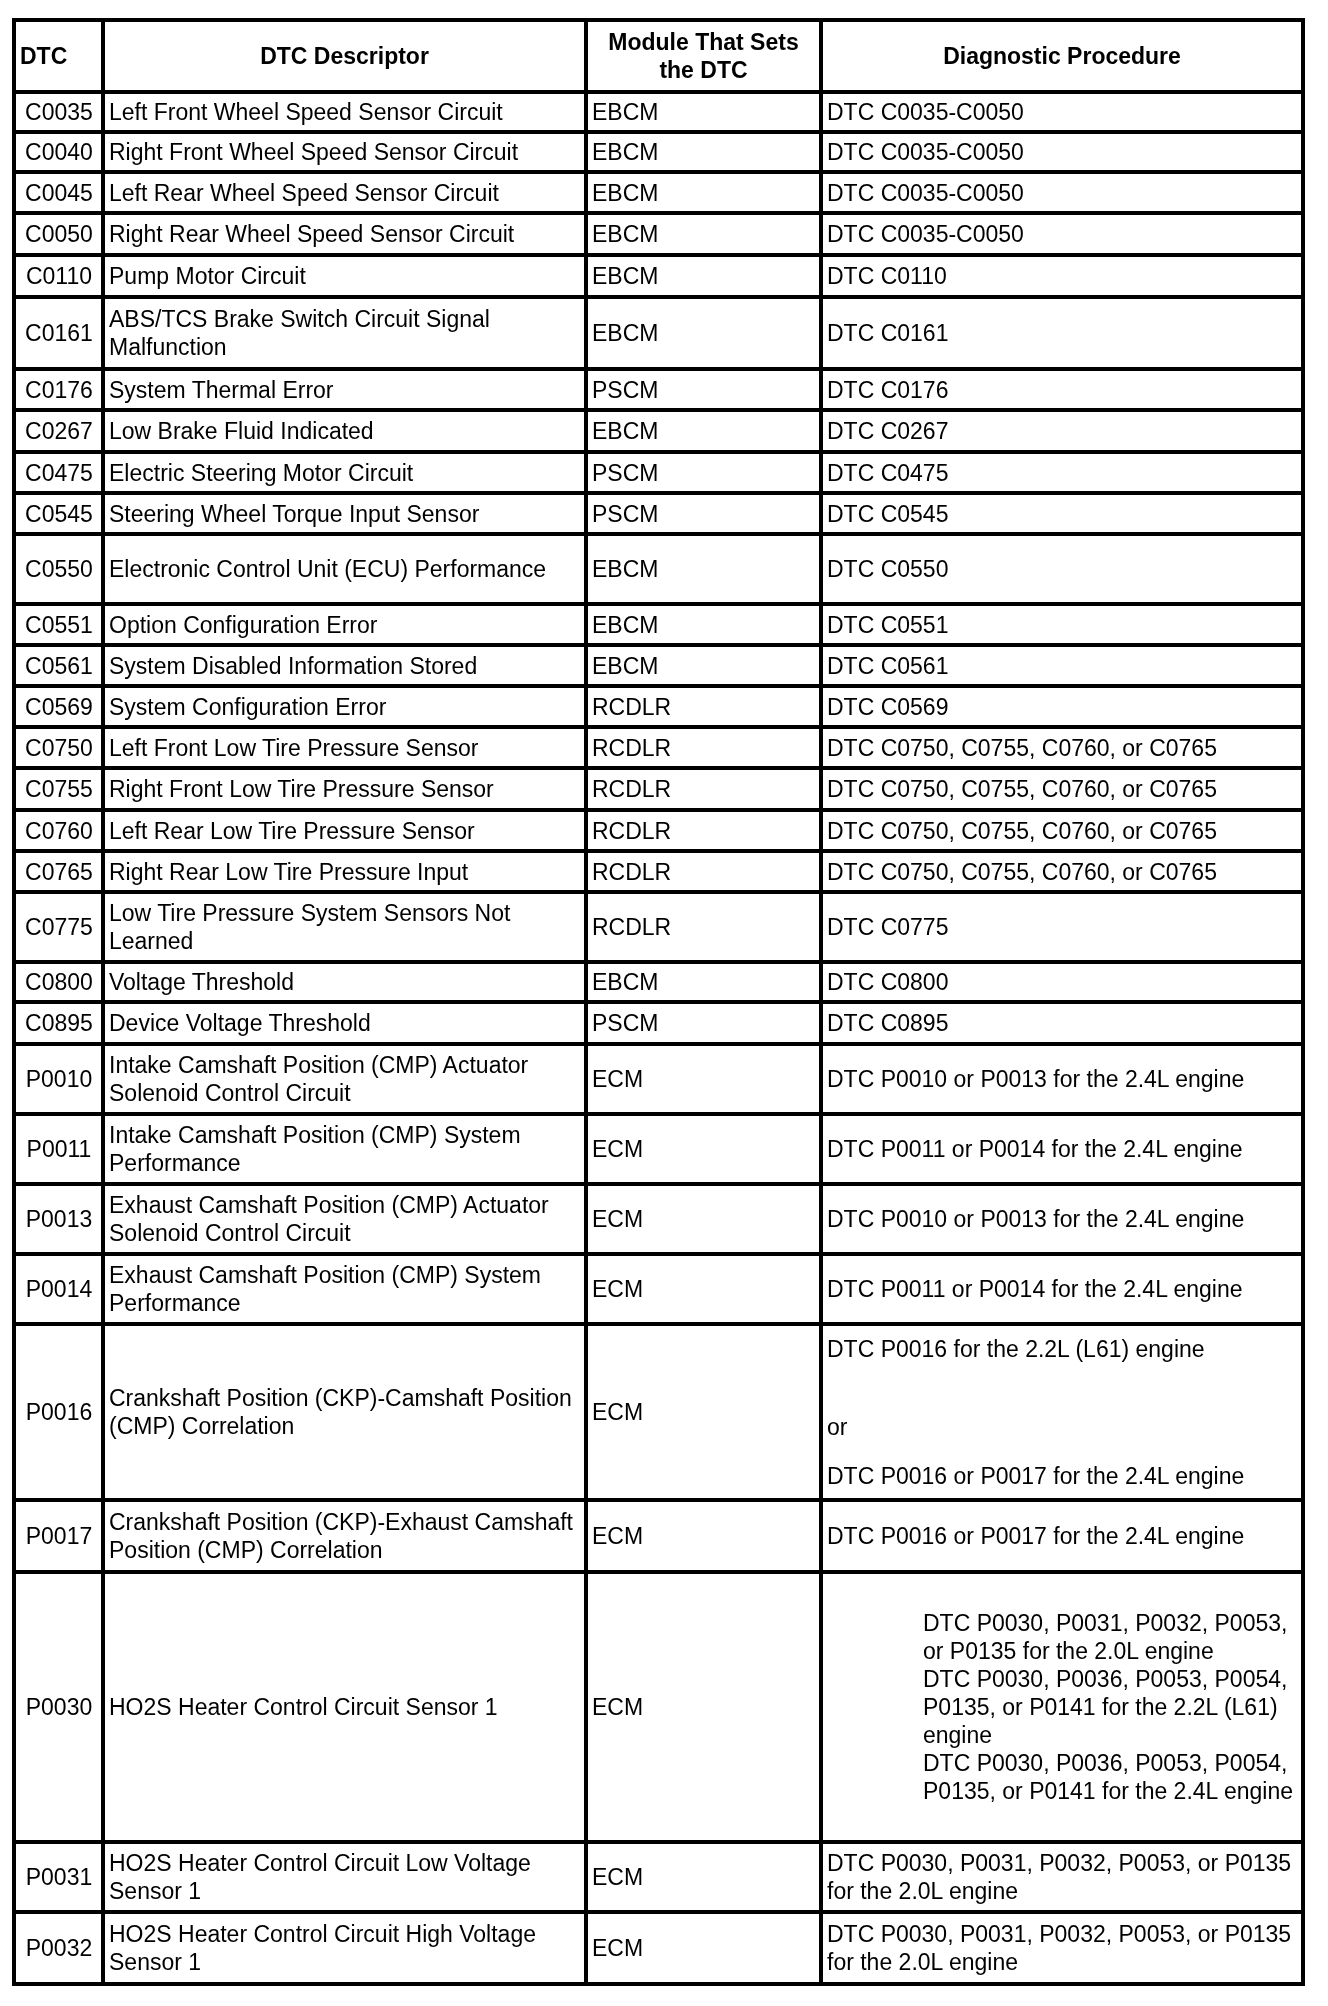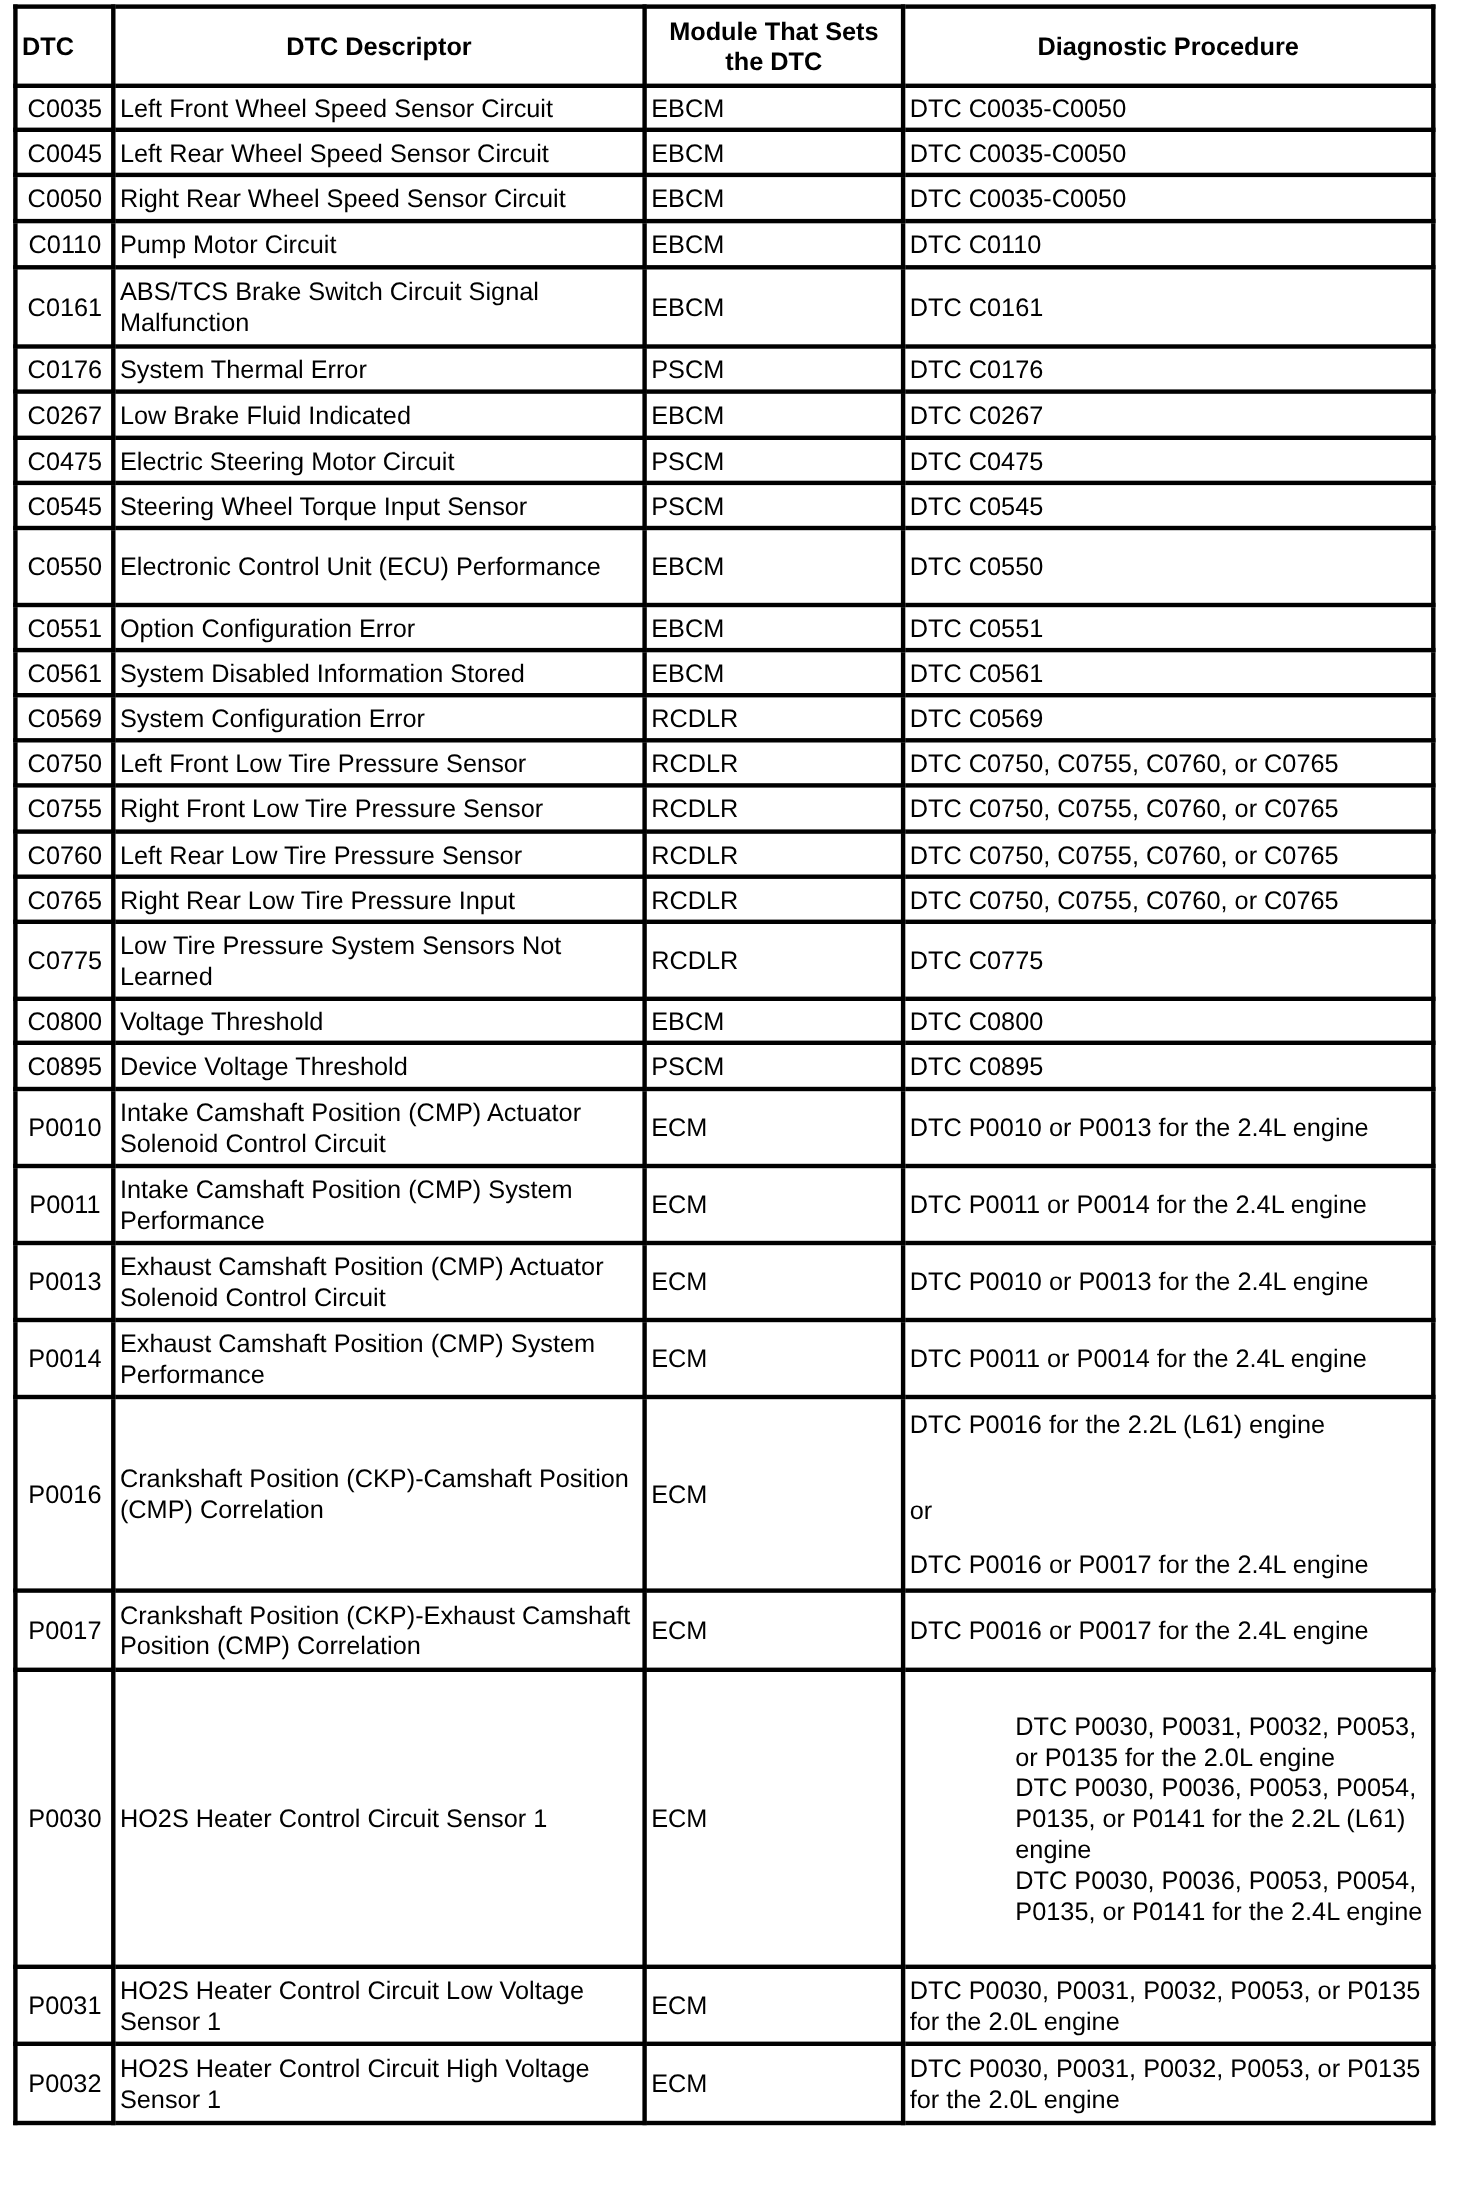--- a/index.html
+++ b/index.html
@@ -1,18 +1,18 @@
 <!DOCTYPE html>
 <html><head>
 <meta charset="utf-8">
 <style>
   html, body { margin: 0; padding: 0; background: #ffffff; }
   body { width: 1328px; height: 2006px; position: relative; overflow: hidden; }
   .dtc-table {
-    position: absolute; left: 12px; top: 4px;
+    position: absolute; left: 12px; top: 18px;
     width: 1289px;
     border-collapse: collapse;
     table-layout: fixed;
     font-family: "Liberation Sans", sans-serif;
     color: #000;
     border: 4px solid #000;
   }
   .dtc-table th, .dtc-table td {
     border: 4px solid #000;
     padding: 0 4px;
@@ -56,20 +56,26 @@
       <th>Diagnostic Procedure</th>
     </tr>
   </thead>
   <tbody>
     <tr style="height:40px">
       <td class="dtc-code">C0035</td>
       <td>Left Front Wheel Speed Sensor Circuit</td>
       <td>EBCM</td>
       <td>DTC C0035-C0050</td>
     </tr>
+    <tr style="height:40px">
+      <td class="dtc-code">C0040</td>
+      <td>Right Front Wheel Speed Sensor Circuit</td>
+      <td>EBCM</td>
+      <td>DTC C0035-C0050</td>
+    </tr>
     <tr style="height:41px">
       <td class="dtc-code">C0045</td>
       <td>Left Rear Wheel Speed Sensor Circuit</td>
       <td>EBCM</td>
       <td>DTC C0035-C0050</td>
     </tr>
     <tr style="height:42px">
       <td class="dtc-code">C0050</td>
       <td>Right Rear Wheel Speed Sensor Circuit</td>
       <td>EBCM</td>

